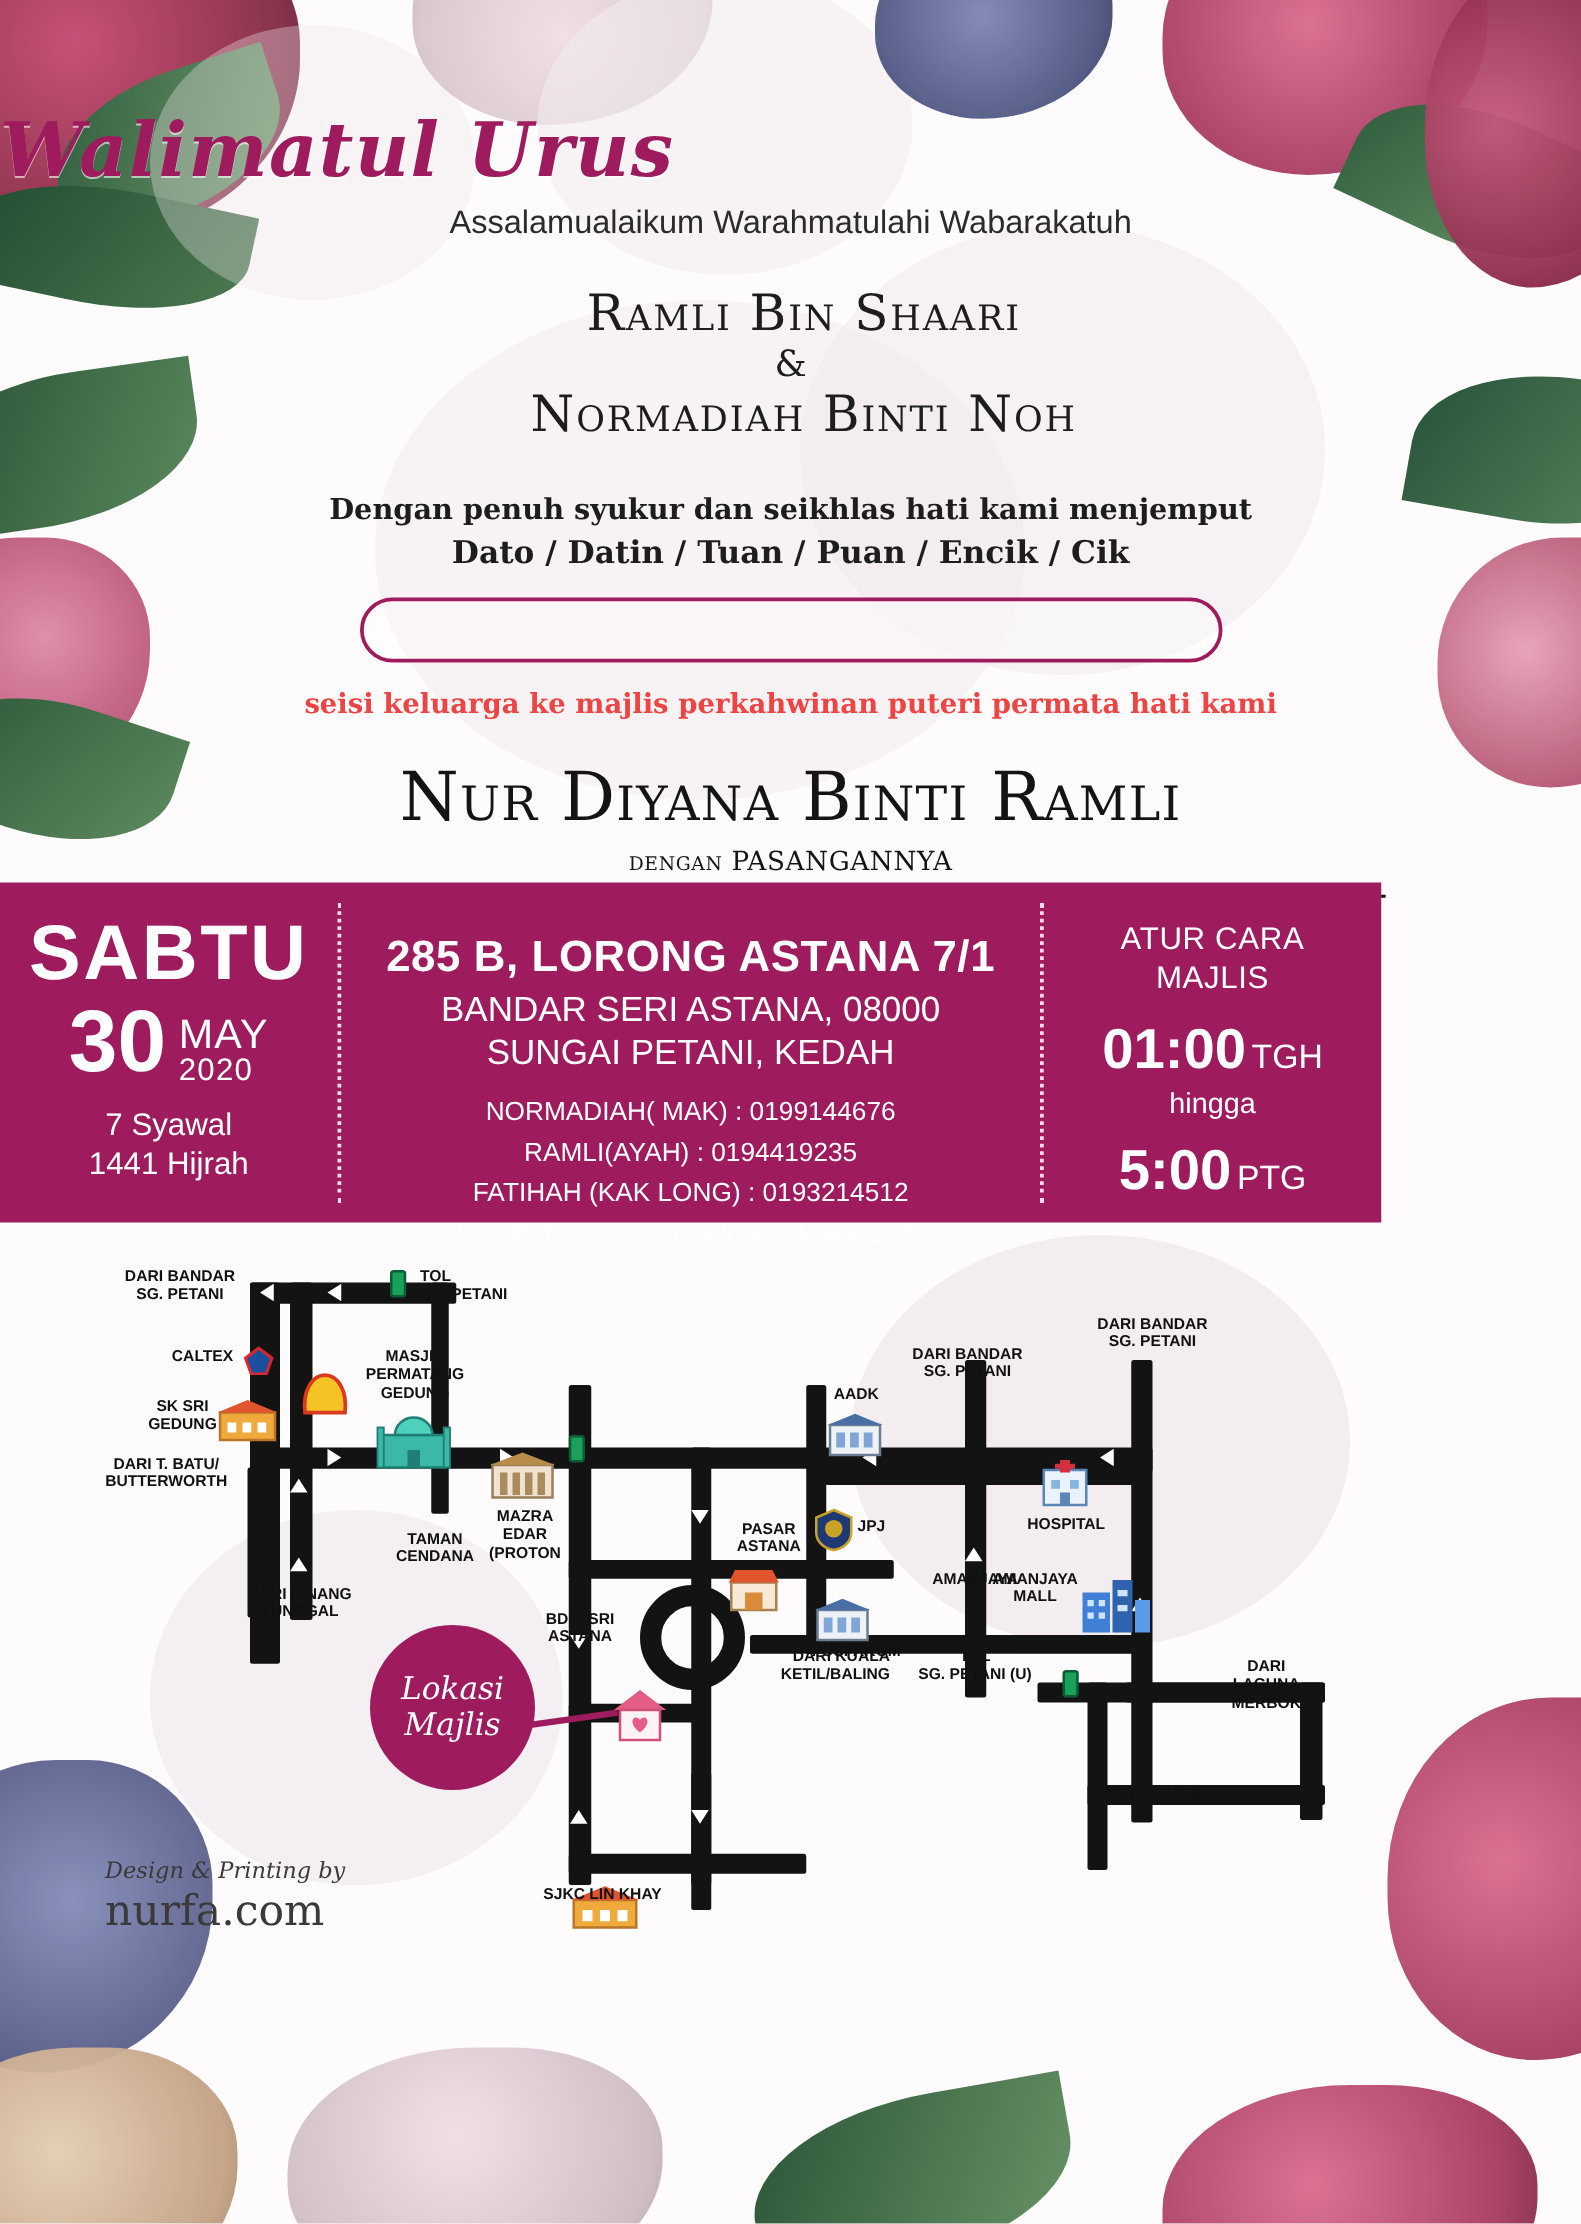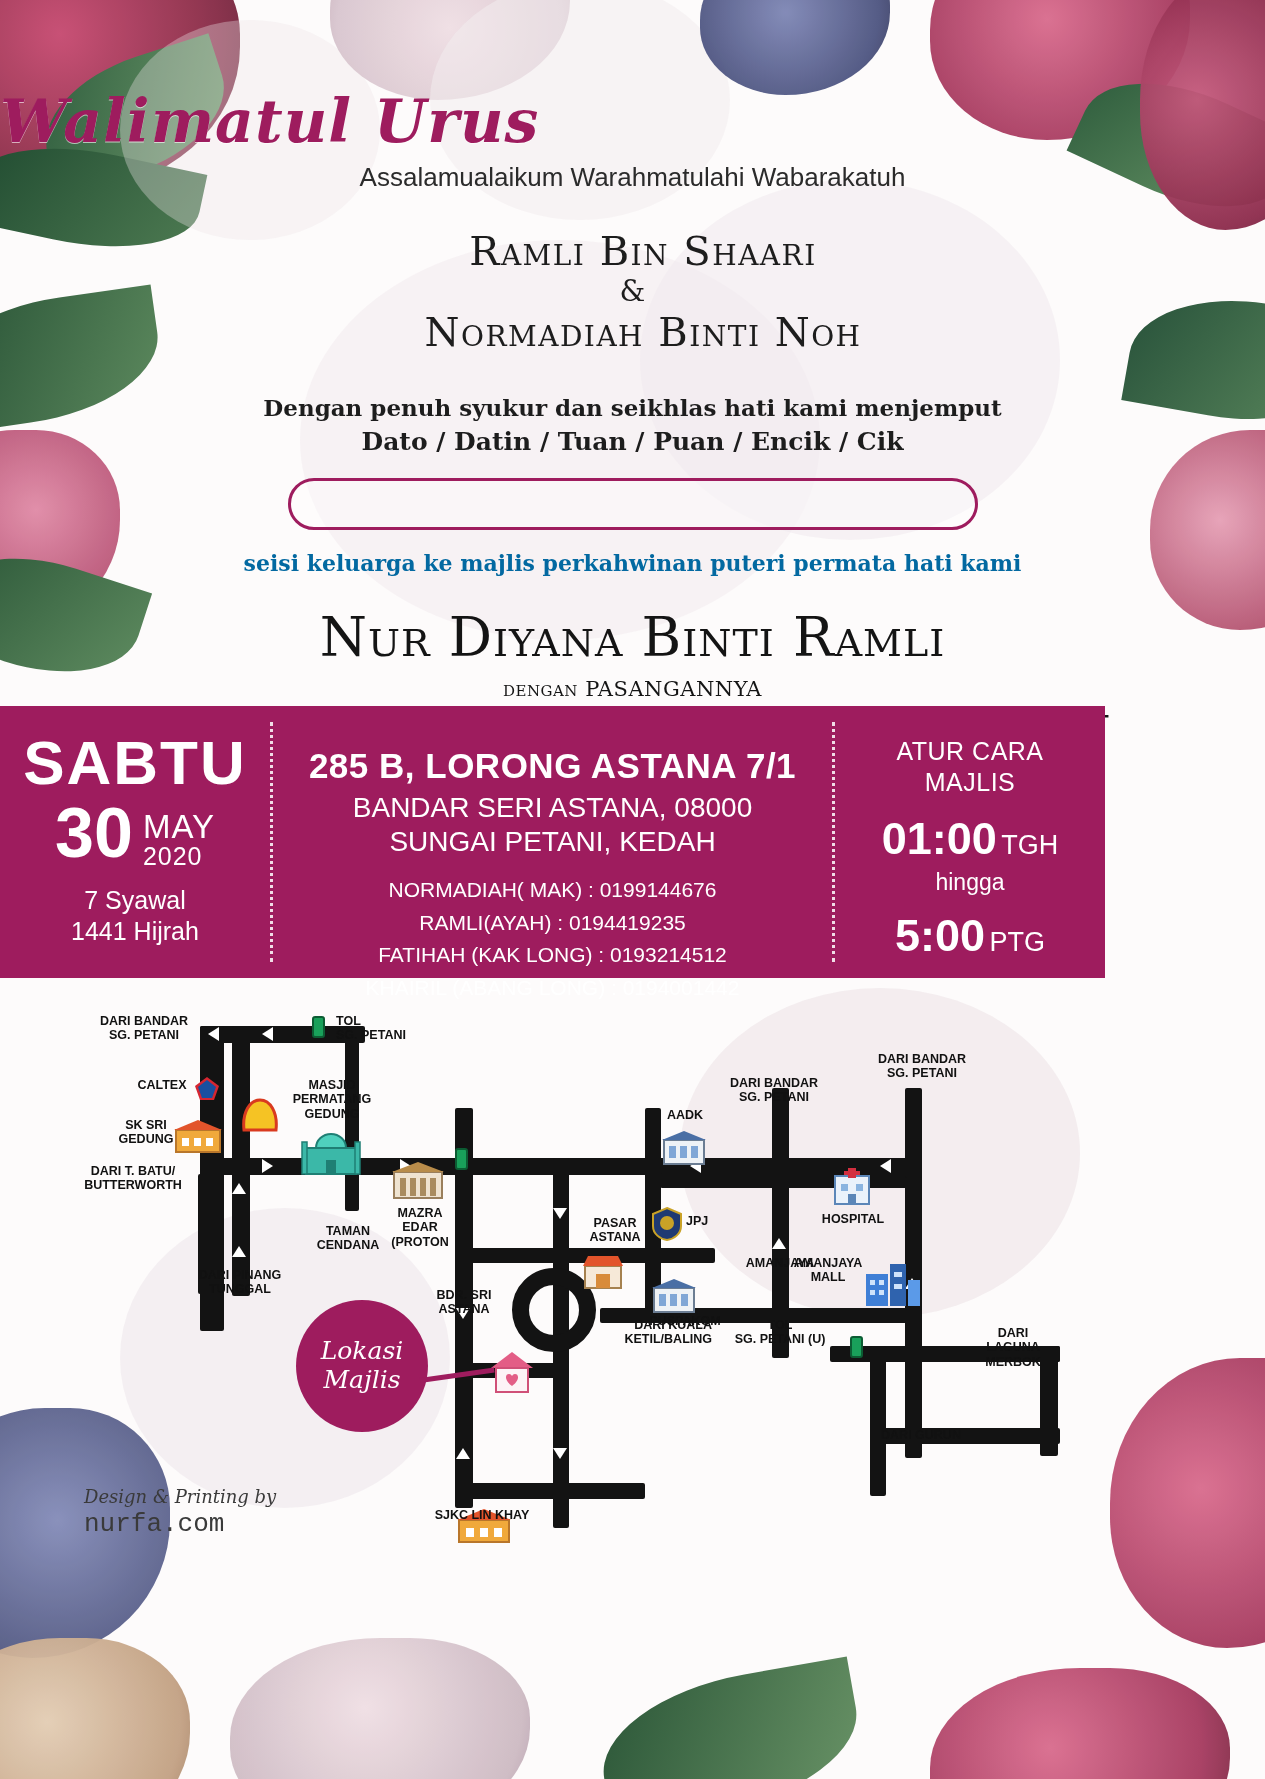--- a/index.html
+++ b/index.html
@@ -92,21 +92,21 @@
     margin: 22px auto 0 auto;
     border: 3px solid #9e1c5e;
     border-radius: 26px;
     background: rgba(255,255,255,0.35);
   }
   .seisi {
     text-align: center;
     font-family: "DejaVu Serif", serif;
     font-weight: bold;
     font-size: 22px;
-    color: #0369a1;
+    color: #ef4444;
     margin-top: 20px;
   }
   .couple {
     text-align: center;
     margin-top: 30px;
     font-family: "DejaVu Serif", serif;
     color: #141414;
   }
   .couple .bride {
     font-size: 54px;
@@ -242,21 +242,21 @@
   .leader {
     position: absolute;
     height: 5px; background: #9e1c5e;
   }
   .credit {
     position: absolute;
     font-family: "DejaVu Serif", serif;
     color: #3a3a3a;
   }
   .credit .c1 { font-style: italic; font-size: 18px; }
-  .credit .c2 { font-size: 26px; margin-top: 2px; font-family: Liberation Mono, monospace; }
+  .credit .c2 { font-size: 34px; margin-top: 2px; }
 </style>
 </head>
 <body>
 
 <div class="card">
 
   <div class="floral" style="left:-60px;top:-70px;width:300px;height:260px;background:radial-gradient(circle at 40% 40%, #c6486f 0%, #8d2d49 60%, #5a1c30 100%);"></div>
   <div class="leaf" style="left:40px;top:60px;width:190px;height:110px;background:linear-gradient(120deg,#2f5d3e,#6f9b6c);transform:rotate(-18deg);"></div>
   <div class="leaf" style="left:-30px;top:150px;width:230px;height:95px;background:linear-gradient(120deg,#1f4a30,#4e7b52);transform:rotate(12deg);"></div>
   <div class="petal-bg" style="left:120px;top:20px;width:260px;height:220px;background:#efe6e9;"></div>

